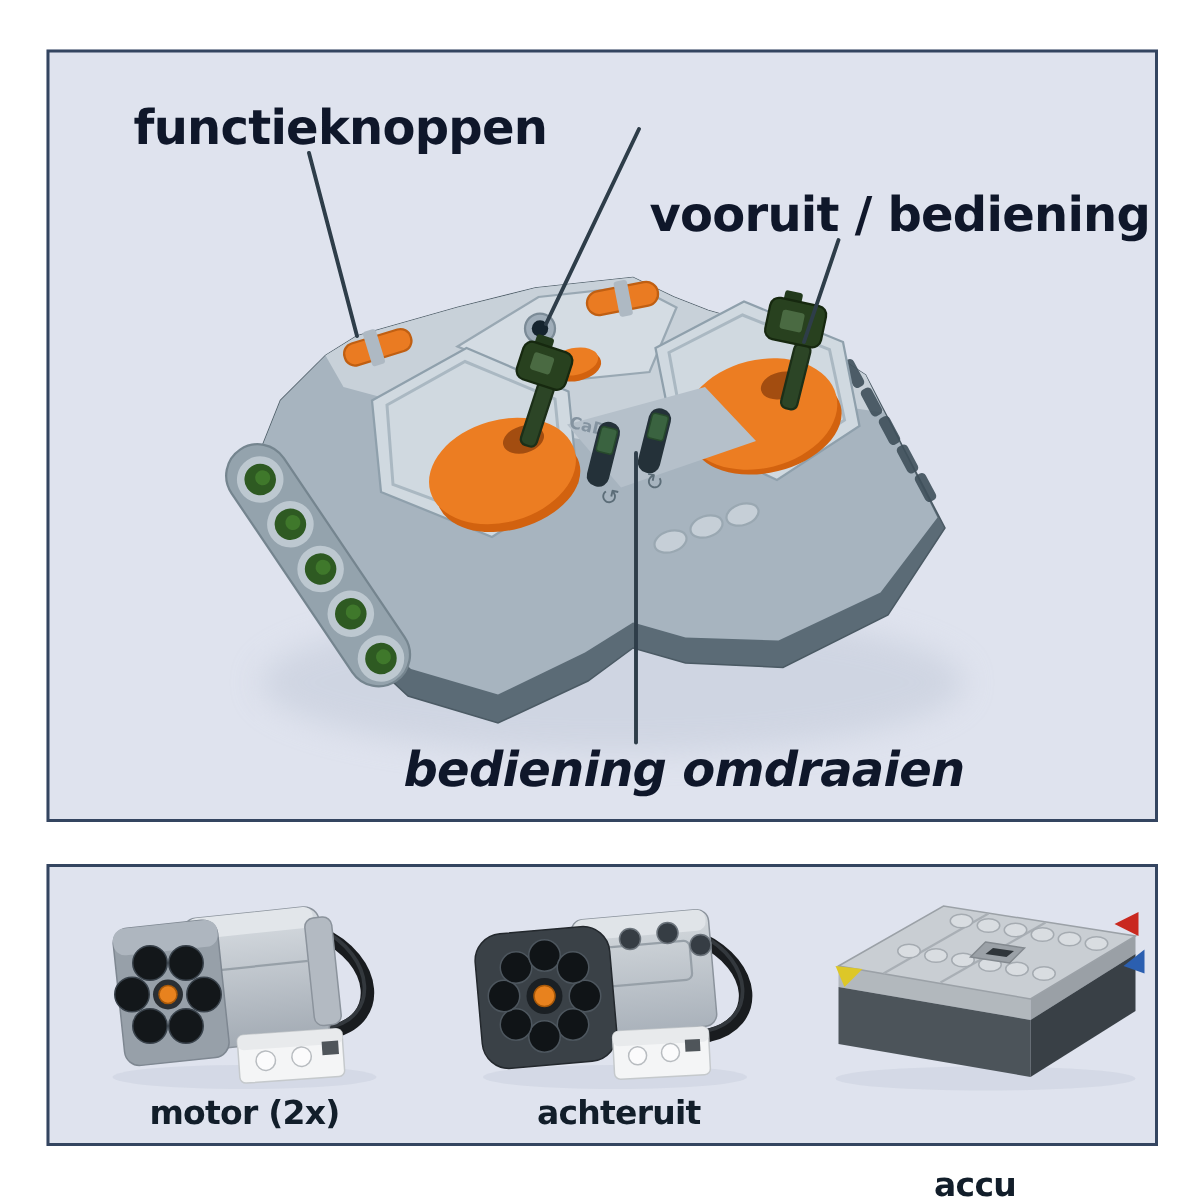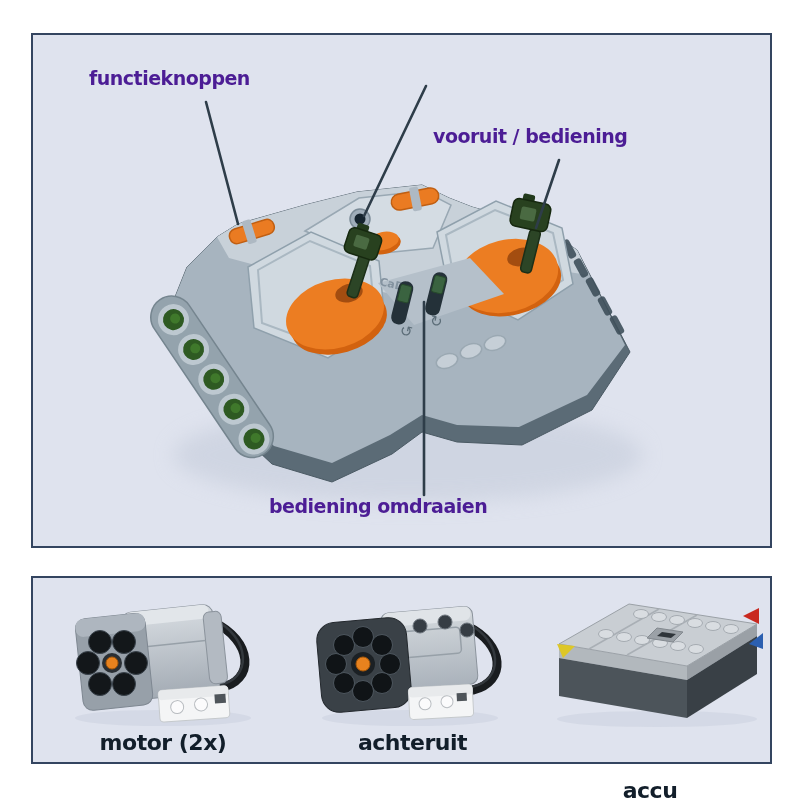--- a/index.html
+++ b/index.html
@@ -7,21 +7,21 @@
     width:800px;height:800px;position:relative;background:#ffffff;
     font-family:"DejaVu Sans","Liberation Sans",sans-serif;overflow:hidden;
   }
   .panel{
     position:absolute;background:#dfe3ee;border:2px solid #344560;box-sizing:border-box;
   }
   #top-panel{left:31px;top:33px;width:741px;height:515px;}
   #bottom-panel{left:31px;top:576px;width:741px;height:188px;}
   .panel-inner{position:absolute;inset:0;}
   .callout{
-    position:absolute;font-weight:bold;font-size:19px;color:#4c1d95;
+    position:absolute;font-weight:bold;font-size:32px;color:#0f172a;
     letter-spacing:-0.5px;white-space:nowrap;line-height:1.1;
   }
   .remote-svg{position:absolute;left:0;top:0;}
   .comp{position:absolute;display:flex;flex-direction:column;align-items:center;}
   .comp svg{flex:0 0 auto;}
   .comp-label{
     font-weight:bold;font-size:22px;color:#121e2a;letter-spacing:-0.5px;
     margin-top:2px;white-space:nowrap;
   }
 </style>
@@ -149,21 +149,21 @@
       <g stroke="#2e3d49" stroke-width="2.6" stroke-linecap="round">
         <line x1="173" y1="67" x2="205" y2="189"></line>
         <line x1="393" y1="51" x2="331" y2="181"></line>
         <line x1="526" y1="125" x2="503" y2="193"></line>
         <line x1="391" y1="267" x2="391" y2="460"></line>
       </g>
     </svg>
 
     <div class="callout" style="left:56px;top:33px;">functieknoppen</div>
     <div class="callout" style="left:400px;top:91px;">vooruit / bediening</div>
-    <div class="callout" style="left:236px;top:461px;">bediening omdraaien</div>
+    <div class="callout" style="left:236px;top:461px;font-style:italic;">bediening omdraaien</div>
   </div>
 </div>
 
 <div id="bottom-panel" class="panel">
   <div class="panel-inner">
 
     <div class="comp" style="left:30px;top:8px;width:200px;">
       <svg width="200" height="142" viewBox="0 0 200 142">
         <defs>
           <linearGradient id="silverGrad" x1="0" y1="0" x2="0" y2="1">

